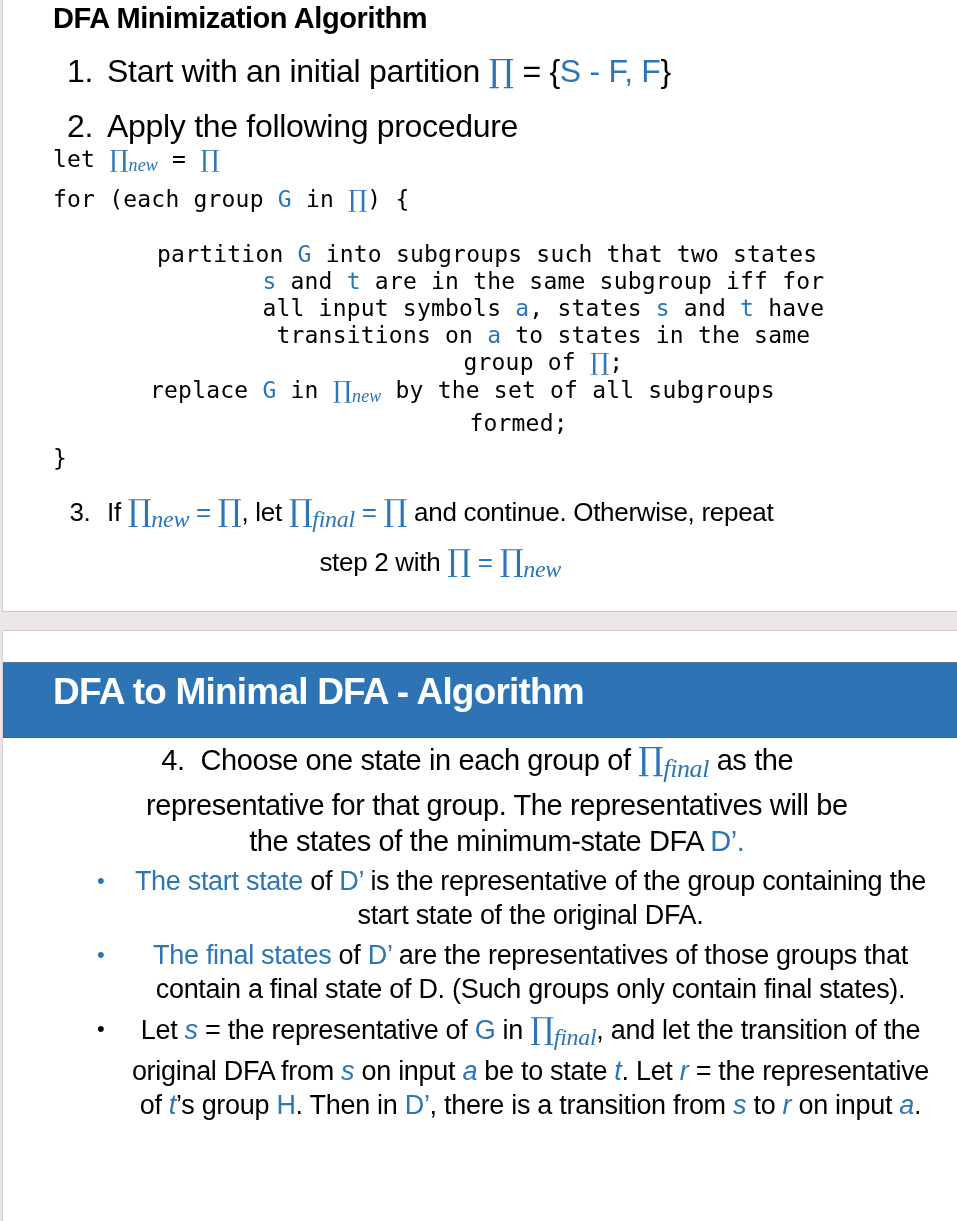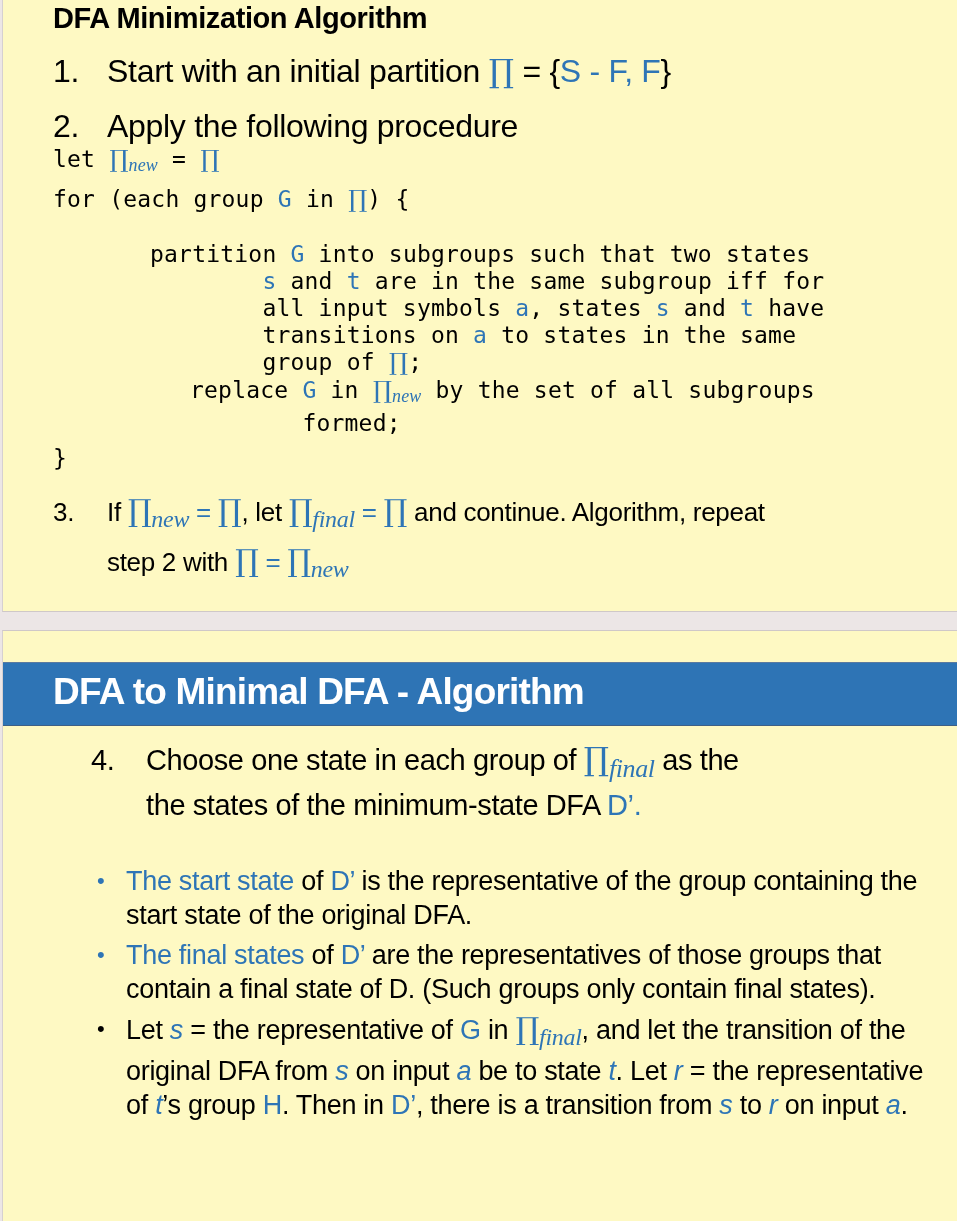--- a/index.html
+++ b/index.html
@@ -1,21 +1,22 @@
 <!DOCTYPE html>
 <html><head>
 <meta charset="utf-8">
 <style>
   * { box-sizing: border-box; margin: 0; padding: 0; }
   html, body { width: 957px; height: 1221px; overflow: hidden; background: #ece6e6; }
   body { position: relative; font-family: "Liberation Sans", "DejaVu Sans", sans-serif; color: #000; }
 
   .slide {
-    position: absolute; left: 2px; width: 955px; background: #fef9c3;
+    position: absolute; left: 2px; width: 955px; background: #ffffff;
     border-left: 1px solid #d6d0d0;
+    text-align: center;
   }
   .slide1 { top: 0; height: 612px; border-bottom: 1px solid #cfc8c8; }
   .slide2 { top: 630px; height: 591px; border-top: 1px solid #cfc8c8; }
 
   .accent { color: #2e75b6; }
   .pi { font-family: "DejaVu Serif", "Liberation Serif", serif; color: #2e75b6; }
   .sub { font-family: "Liberation Serif", "DejaVu Serif", serif; font-style: italic; color: #2e75b6; font-size: 0.78em; vertical-align: -0.25em; }
   .ital { font-style: italic; }
 
   
@@ -23,32 +24,32 @@
   .step { position: absolute; left: 50px; font-size: 32px; letter-spacing: -0.3px; }
   .step .num { display: inline-block; width: 54px; }
   .step1 { top: 52px; }
   .step2 { top: 108px; }
 
   .code { position: absolute; font-family: "DejaVu Sans Mono", "Liberation Mono", monospace; font-size: 23px; line-height: 27px; white-space: pre; letter-spacing: 0.2px; }
   .code .pi { font-size: 24px; }
   .code-let { left: 50px; top: 146px; }
   .code-for { left: 50px; top: 186px; }
   .code-part { left: 147px; top: 229px; margin-top: 12px; }
-  .code-repl { left: 147px; top: 377px; margin-left: 40px; }
+  .code-repl { left: 147px; top: 377px; }
   .code-close { left: 50px; top: 445px; }
 
   .step3 { position: absolute; left: 50px; top: 490px; font-size: 26px; line-height: 42px; letter-spacing: -0.3px; }
   .step3 .num { display: inline-block; width: 54px; }
   .step3 .cont { padding-left: 54px; display: block; }
   .step3 .pi { font-size: 30px; }
   .step3 .sub { font-size: 24px; }
 
   
   .banner {
-    position: absolute; left: 0; top: 31px; width: 955px; height: 64px;
+    position: absolute; left: 0; top: 31px; width: 955px; height: 76px;
     background: #2e74b5; border-top: 1px solid #5a7aa0; border-bottom: 1px solid #3e5f86;
   }
   .banner-title { position: absolute; left: 50px; top: 8px; color: #fff; font-size: 37px; font-weight: bold; letter-spacing: -0.8px; }
 
   .step4 { position: absolute; left: 60px; top: 110px; font-size: 29px; line-height: 36px; letter-spacing: -0.4px; margin-left: 28px; }
   .step4 .num { display: inline-block; width: 55px; }
   .step4 .cont { display: block; padding-left: 55px; }
   .step4 .pi { font-size: 32px; }
   .step4 .sub { font-size: 26px; }
 
@@ -83,32 +84,33 @@
 <span>        </span><span>all input symbols </span><span class="accent">a</span><span>, states </span><span class="accent">s</span><span> and </span><span class="accent">t</span><span> have</span>
 <span>        </span><span>transitions on </span><span class="accent">a</span><span> to states in the same</span>
 <span>        </span><span>group of </span><span class="pi">∏</span><span>;</span></div>
 
   <div class="code code-repl"><span>replace </span><span class="accent">G</span><span> in </span><span class="pi">∏</span><span class="sub">new</span><span> by the set of all subgroups</span>
 <span>        </span><span>formed;</span></div>
 
   <div class="code code-close">}</div>
 
   <div class="step3">
-    <span class="num">3.</span><span>If </span><span class="pi">∏</span><span class="sub">new</span><span class="accent"> = </span><span class="pi">∏</span><span>, let </span><span class="pi">∏</span><span class="sub">final</span><span class="accent"> = </span><span class="pi">∏</span><span> and continue. Algorithm, repeat</span>
+    <span class="num">3.</span><span>If </span><span class="pi">∏</span><span class="sub">new</span><span class="accent"> = </span><span class="pi">∏</span><span>, let </span><span class="pi">∏</span><span class="sub">final</span><span class="accent"> = </span><span class="pi">∏</span><span> and continue. Otherwise, repeat</span>
     <span class="cont"><span>step 2 with </span><span class="pi">∏</span><span class="accent"> = </span><span class="pi">∏</span><span class="sub">new</span></span>
   </div>
 </div>
 
 <div class="slide slide2">
   <div class="banner">
     <div class="banner-title">DFA to Minimal DFA - Algorithm</div>
   </div>
 
   <div class="step4">
     <span class="num">4.</span><span>Choose one state in each group of </span><span class="pi">∏</span><span class="sub">final</span><span> as the</span>
+    <span class="cont">representative for that group. The representatives will be</span>
     <span class="cont"><span>the states of the minimum-state DFA </span><span class="accent">D’</span><span class="accent">.</span></span>
   </div>
 
   <ul class="bullets">
     <li>
       <span class="dot">•</span>
       <span class="accent">The start state</span><span> of </span><span class="accent">D’</span><span> is the representative of the group containing the start state of the original DFA.</span>
     </li>
     <li>
       <span class="dot">•</span>

